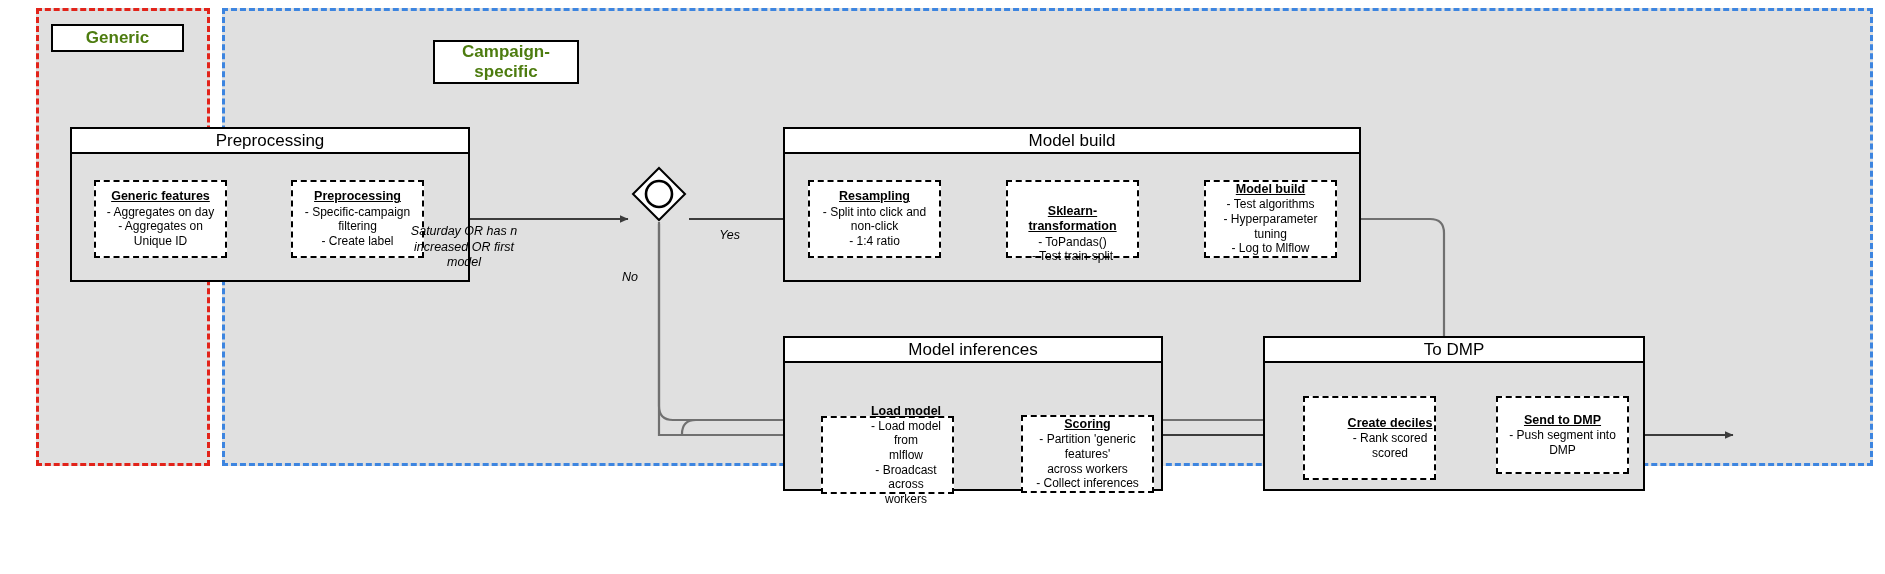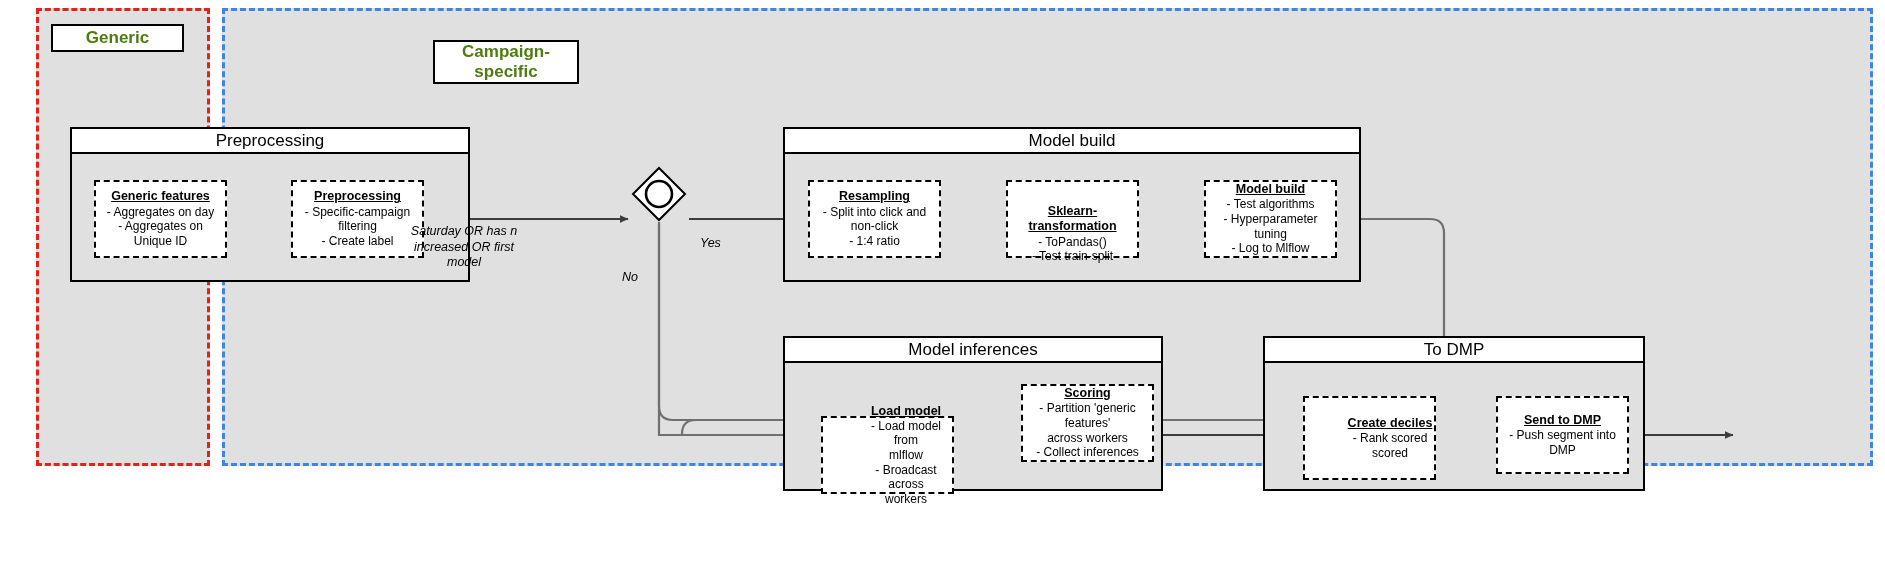--- a/index.html
+++ b/index.html
@@ -140,23 +140,23 @@
     text-align: center;
     line-height: 1.25;
   }
   .edge-label-cond {
     left: 404px;
     top: 224px;
     width: 120px;
   }
   .edge-label-yes {
     left: 700px;
-    top: 236px;
+    top: 228px;
     width: 40px;
-    text-align: left;
+    text-align: right;
   }
   .edge-label-no {
     left: 622px;
     top: 270px;
     width: 40px;
     text-align: left;
   }
 </style>
 </head>
 <body>
@@ -263,21 +263,21 @@
   </div>
 
   <div class="task" style="left:821px; top:416px; width:133px; height:78px;padding-left:40px;">
     <div class="t-title">Load model</div>
     <div class="t-line">- Load model from</div>
     <div class="t-line">mlflow</div>
     <div class="t-line">- Broadcast across</div>
     <div class="t-line">workers</div>
   </div>
 
-  <div class="task" style="left:1021px; top:384px; width:133px; height:78px;">
+  <div class="task" style="left:1021px; top:415px; width:133px; height:78px;">
     <div class="t-title">Scoring</div>
     <div class="t-line">- Partition 'generic</div>
     <div class="t-line">features'</div>
     <div class="t-line">across workers</div>
     <div class="t-line">- Collect inferences</div>
   </div>
 
   <div class="group" style="left:1263px; top:336px; width:382px; height:155px;">
     <div class="group-header">To DMP</div>
   </div>

